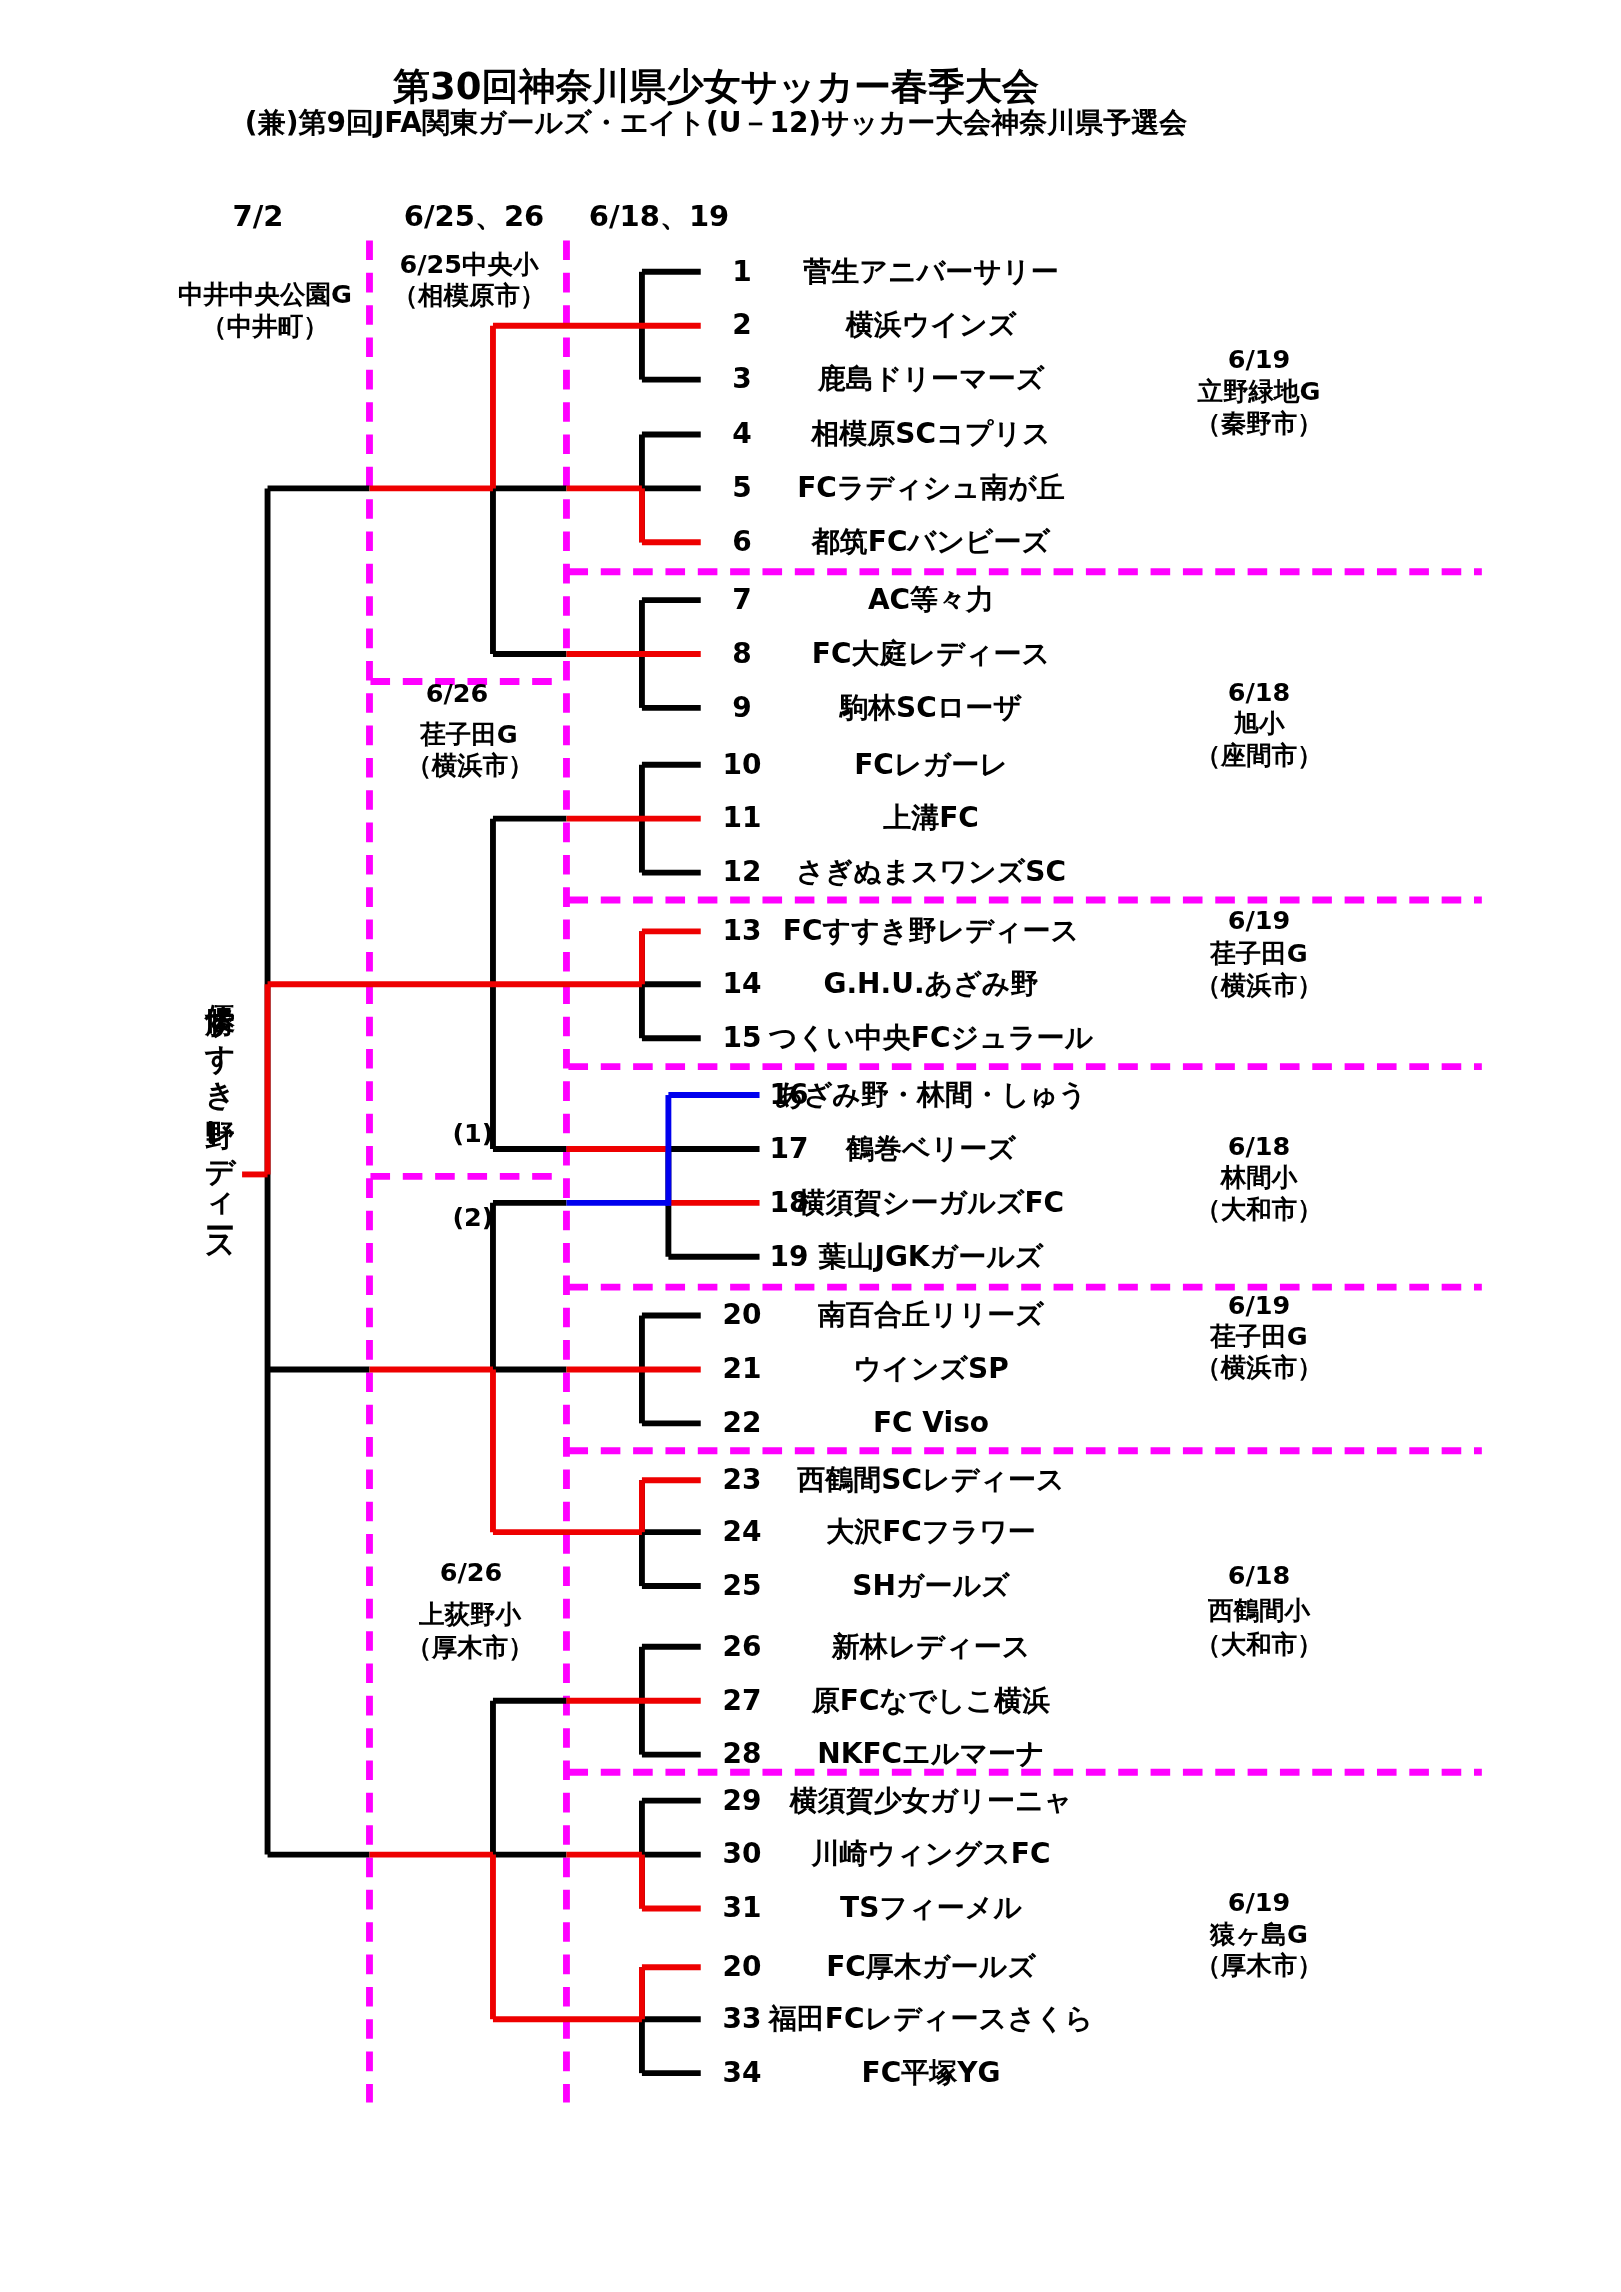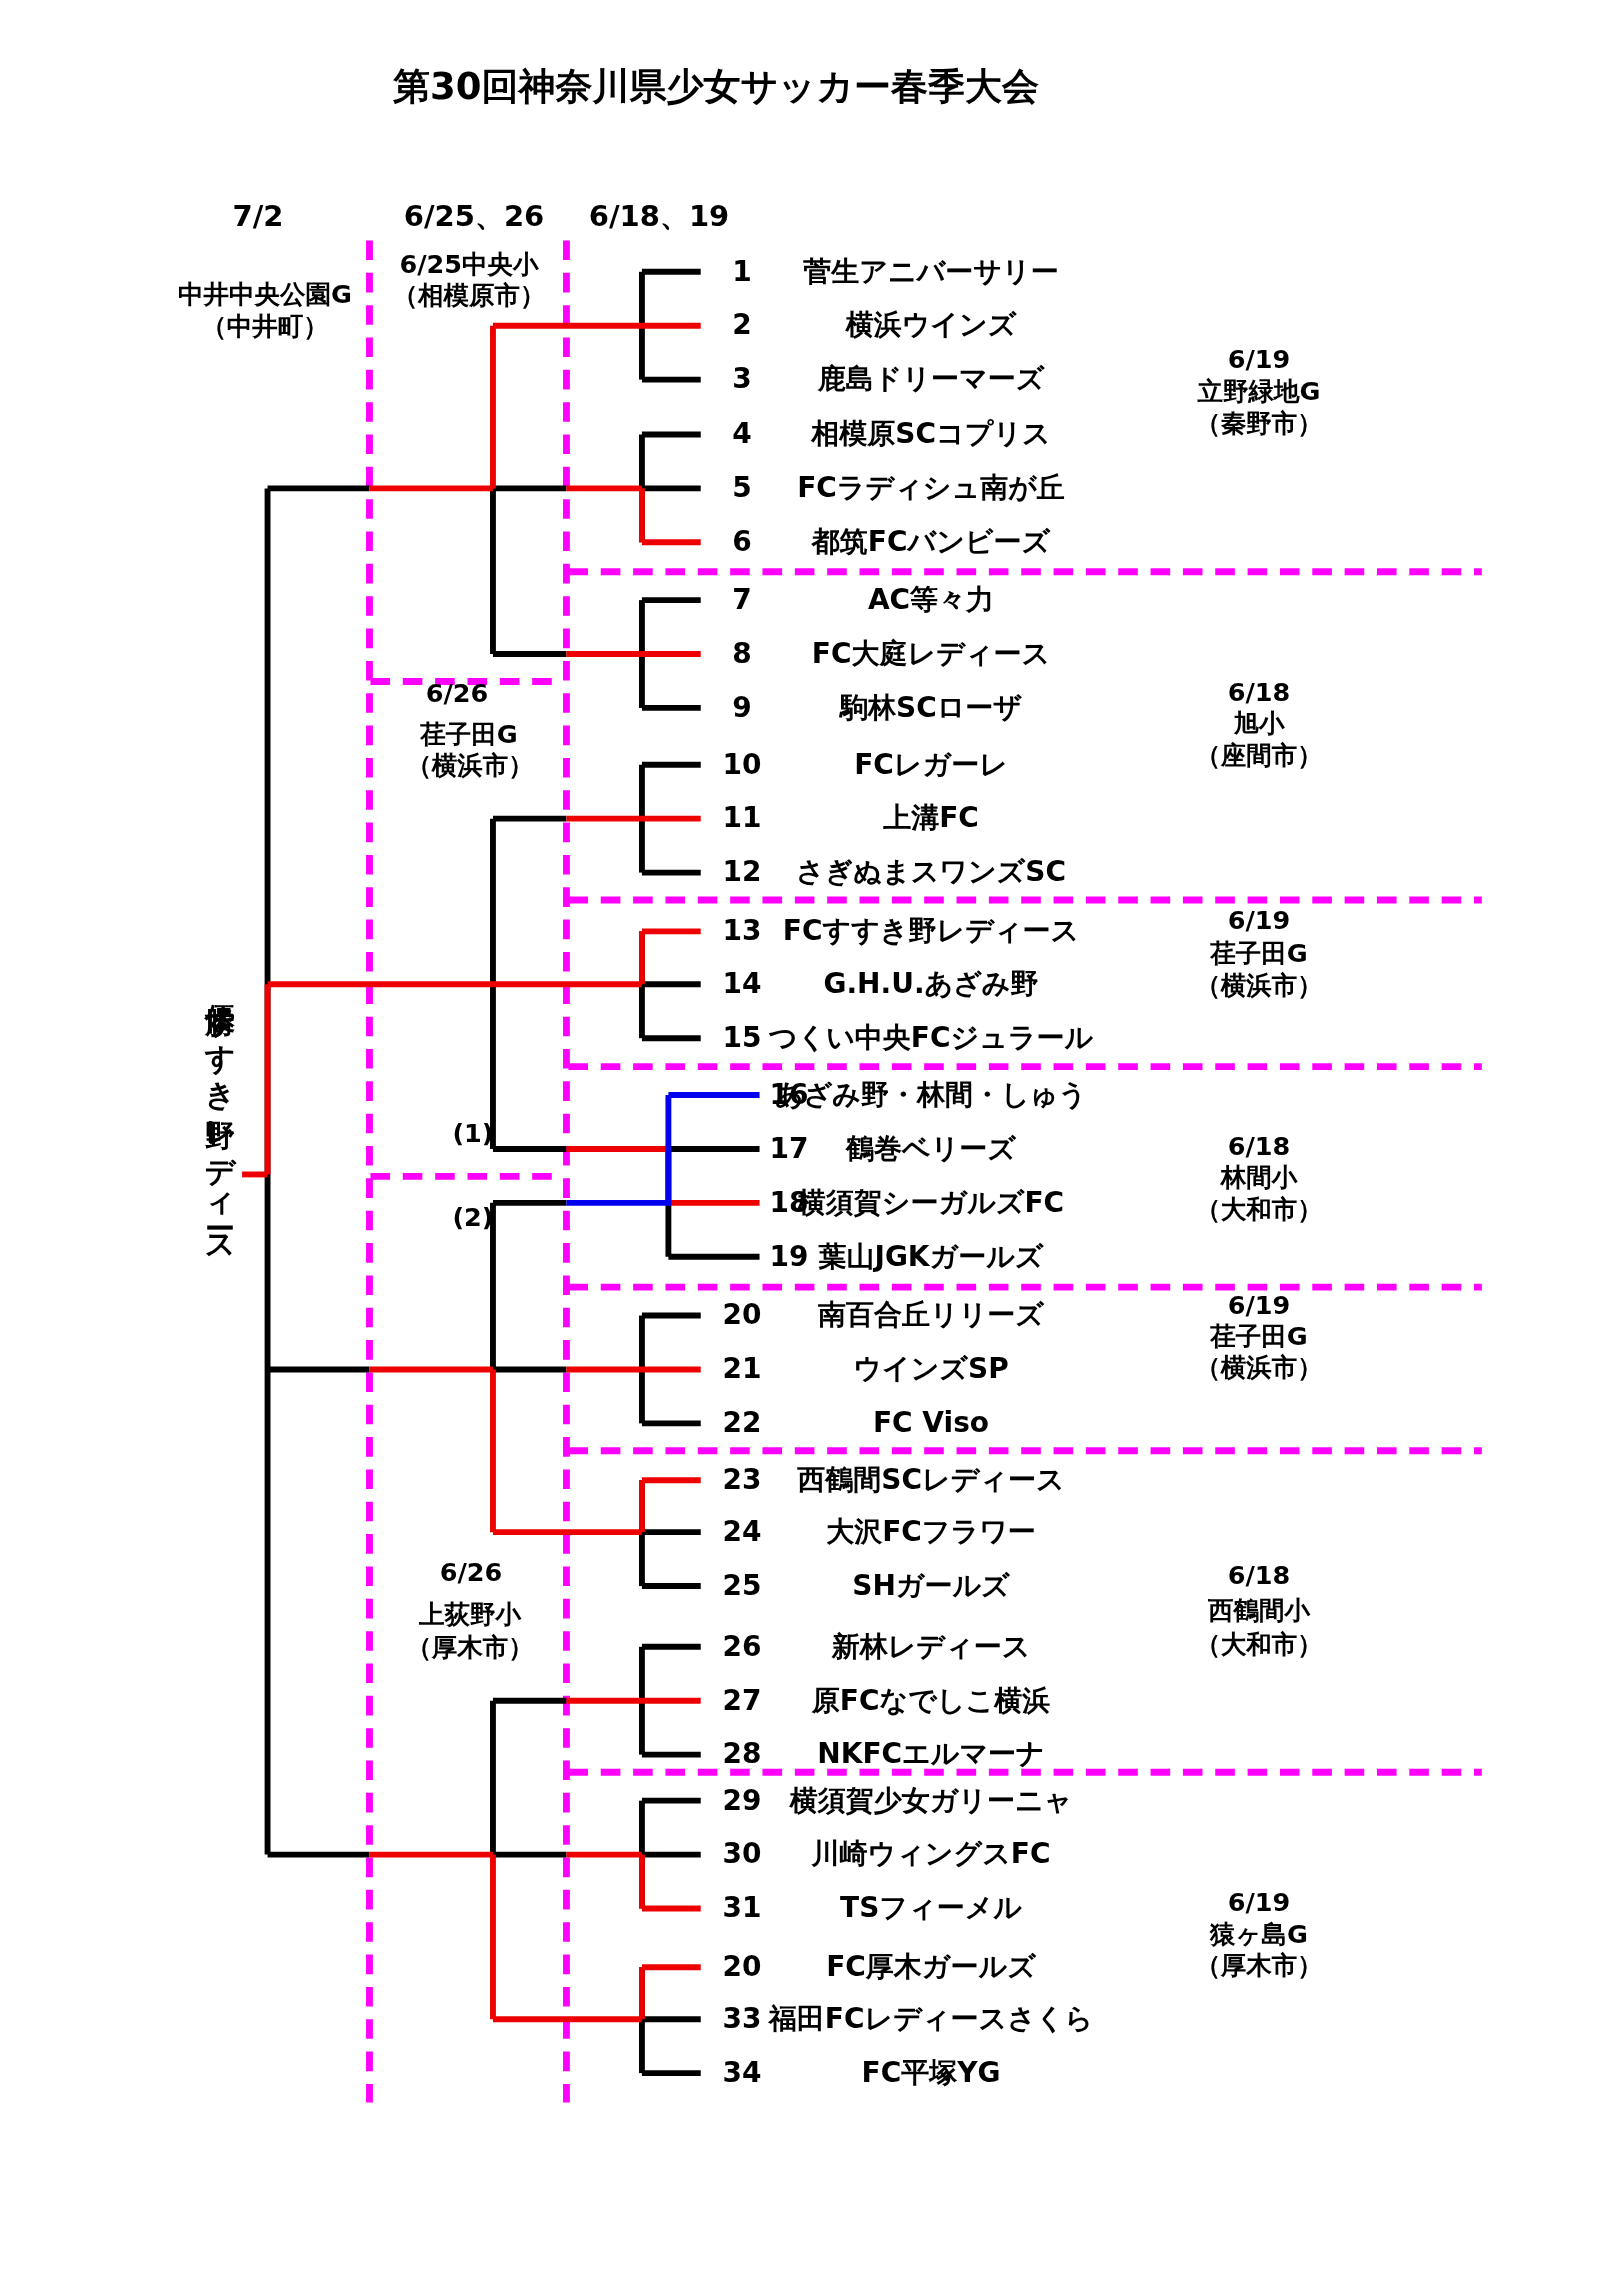--- a/index.html
+++ b/index.html
@@ -109,20 +109,21 @@
       <line x1="503" y1="332" x2="503" y2="498" stroke="#ee0000" stroke-width="6"></line>
       <line x1="503" y1="1397" x2="503" y2="1563" stroke="#ee0000" stroke-width="6"></line>
       <line x1="503" y1="1892" x2="503" y2="2060" stroke="#ee0000" stroke-width="6"></line>
       <line x1="273" y1="1004" x2="273" y2="1198" stroke="#ee0000" stroke-width="6"></line>
       <line x1="247" y1="1198" x2="273" y2="1198" stroke="#ee0000" stroke-width="6"></line>
       <line x1="682" y1="1117" x2="682" y2="1230" stroke="#0000ee" stroke-width="6"></line>
       <line x1="682" y1="1117" x2="775" y2="1117" stroke="#0000ee" stroke-width="6"></line>
       <line x1="578" y1="1227" x2="682" y2="1227" stroke="#0000ee" stroke-width="6"></line>
     </svg>
   <div class="lbl fs-title" style="left:716px;top:86px;">第30回神奈川県少女サッカー春季大会</div>
+  <div class="lbl fs-subtitle" style="left:716px;top:123px;">(兼)第9回JFA関東ガールズ・エイト(U－12)サッカー大会神奈川県予選会</div>
   <div id="champion-label">優勝すすき野レディース</div>
   <div id="generated-labels">
       <div class="lbl fs-header" style="left: 258px; top: 216px;">7/2</div>
       <div class="lbl fs-header" style="left: 474px; top: 216px;">6/25、26</div>
       <div class="lbl fs-header" style="left: 659px; top: 216px;">6/18、19</div>
       <div class="lbl fs-venue" style="left: 265px; top: 295px;">中井中央公園G</div>
       <div class="lbl fs-venue" style="left: 265px; top: 327px;">（中井町）</div>
       <div class="lbl fs-venue" style="left: 469px; top: 265px;">6/25中央小</div>
       <div class="lbl fs-venue" style="left: 469px; top: 296px;">（相模原市）</div>
       <div class="lbl fs-venue" style="left: 457px; top: 694px;">6/26</div>

